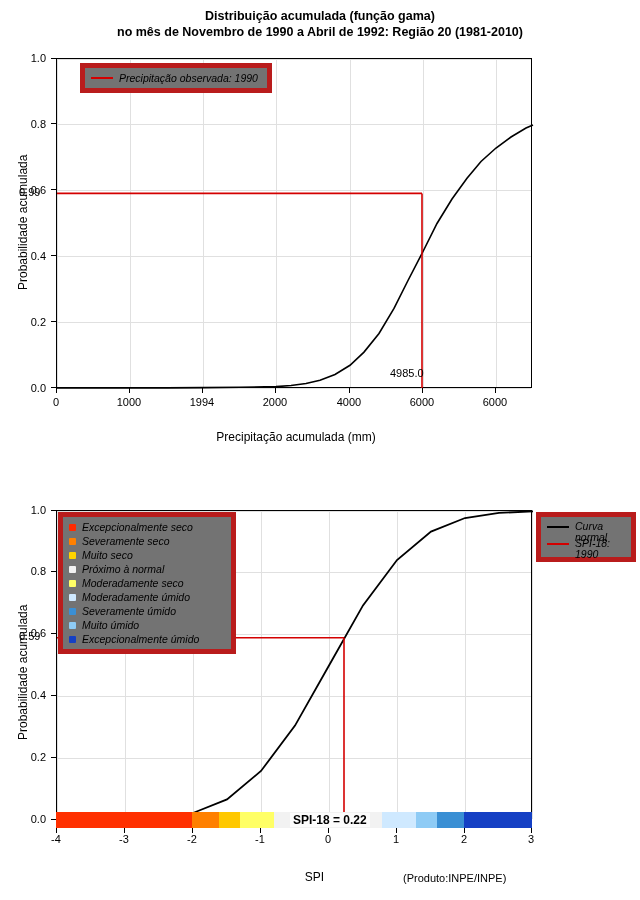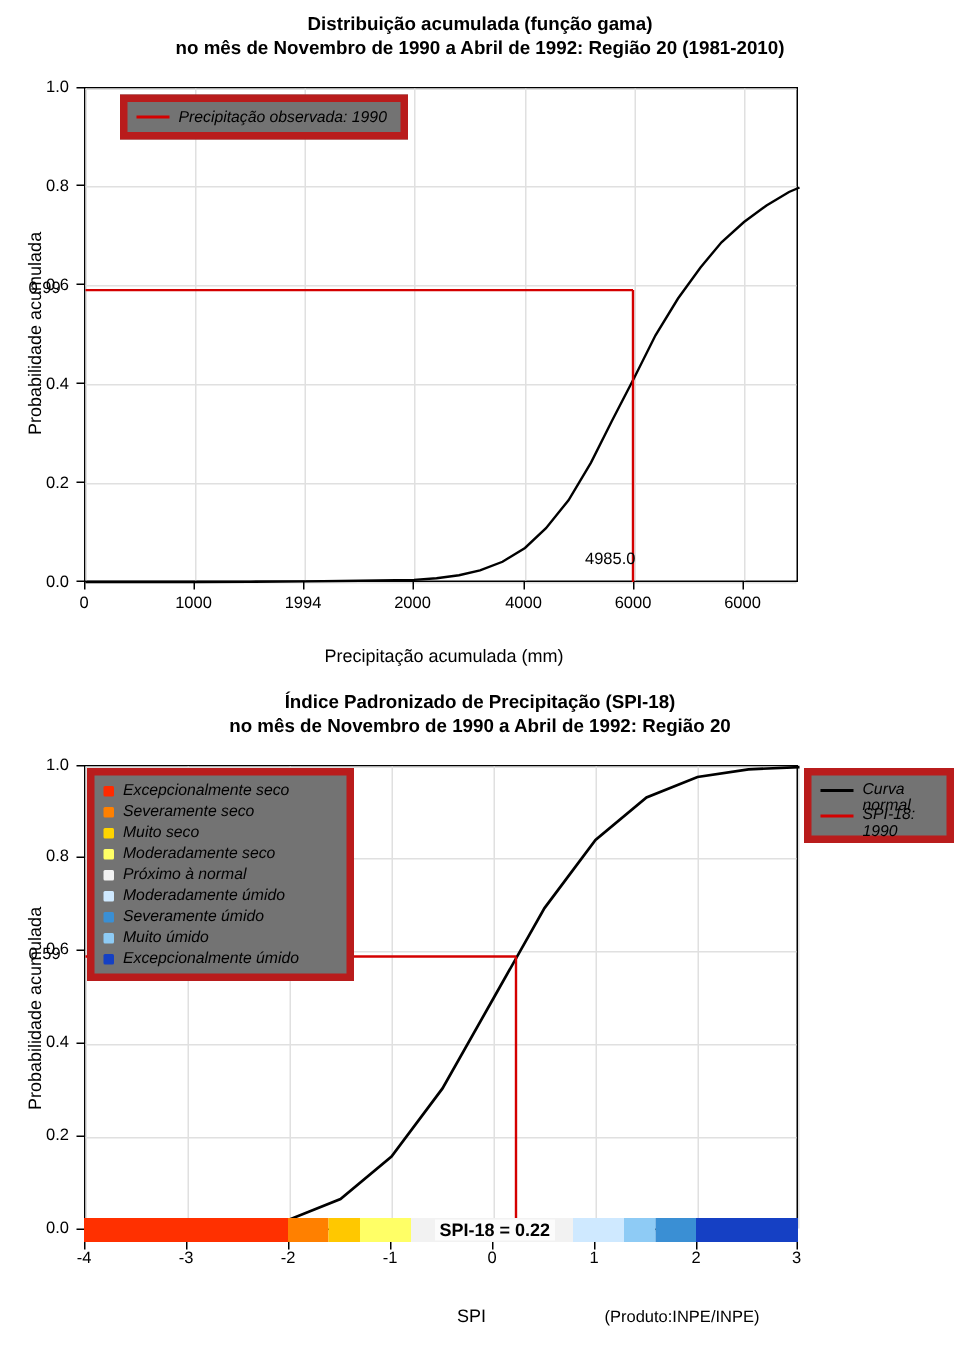--- a/index.html
+++ b/index.html
@@ -268,24 +268,20 @@
   <div class="legend" id="legend-top">
     <div class="legend-row">
       <span class="legend-swatch-line"></span>
       <span>Precipitação observada: 1990</span>
     </div>
   </div>
 </div>
 
 <div class="panel" id="panel-bottom">
 
-  <div class="title" id="title-bottom">
-    <div>Índice Padronizado de Precipitação (SPI-18)</div>
-    <div>no mês de Novembro de 1990 a Abril de 1992: Região 20</div>
-  </div>
 
   <div class="plotbox" id="plot-bottom">
 
     <div class="grid-line grid-h" style="top:309px"></div>
     <div class="grid-line grid-h" style="top:247px"></div>
     <div class="grid-line grid-h" style="top:185px"></div>
     <div class="grid-line grid-h" style="top:123px"></div>
     <div class="grid-line grid-h" style="top:61px"></div>
     <div class="grid-line grid-h" style="top:0px"></div>
 
@@ -367,26 +363,26 @@
       </div>
       <div class="legend-row">
         <span class="legend-dot" style="background: rgb(255, 128, 0);"></span>
         <span>Severamente seco</span>
       </div>
       <div class="legend-row">
         <span class="legend-dot" style="background: rgb(255, 212, 0);"></span>
         <span>Muito seco</span>
       </div>
       <div class="legend-row">
+        <span class="legend-dot empty" style="background: rgb(242, 242, 242);"></span>
+        <span>Próximo à normal</span>
+      </div>
+      <div class="legend-row">
         <span class="legend-dot" style="background: rgb(255, 255, 102);"></span>
         <span>Moderadamente seco</span>
-      </div>
-      <div class="legend-row">
-        <span class="legend-dot empty" style="background: rgb(242, 242, 242);"></span>
-        <span>Próximo à normal</span>
       </div>
       <div class="legend-row">
         <span class="legend-dot" style="background: rgb(207, 233, 255);"></span>
         <span>Moderadamente úmido</span>
       </div>
       <div class="legend-row">
         <span class="legend-dot" style="background: rgb(58, 143, 212);"></span>
         <span>Severamente úmido</span>
       </div>
       <div class="legend-row">

